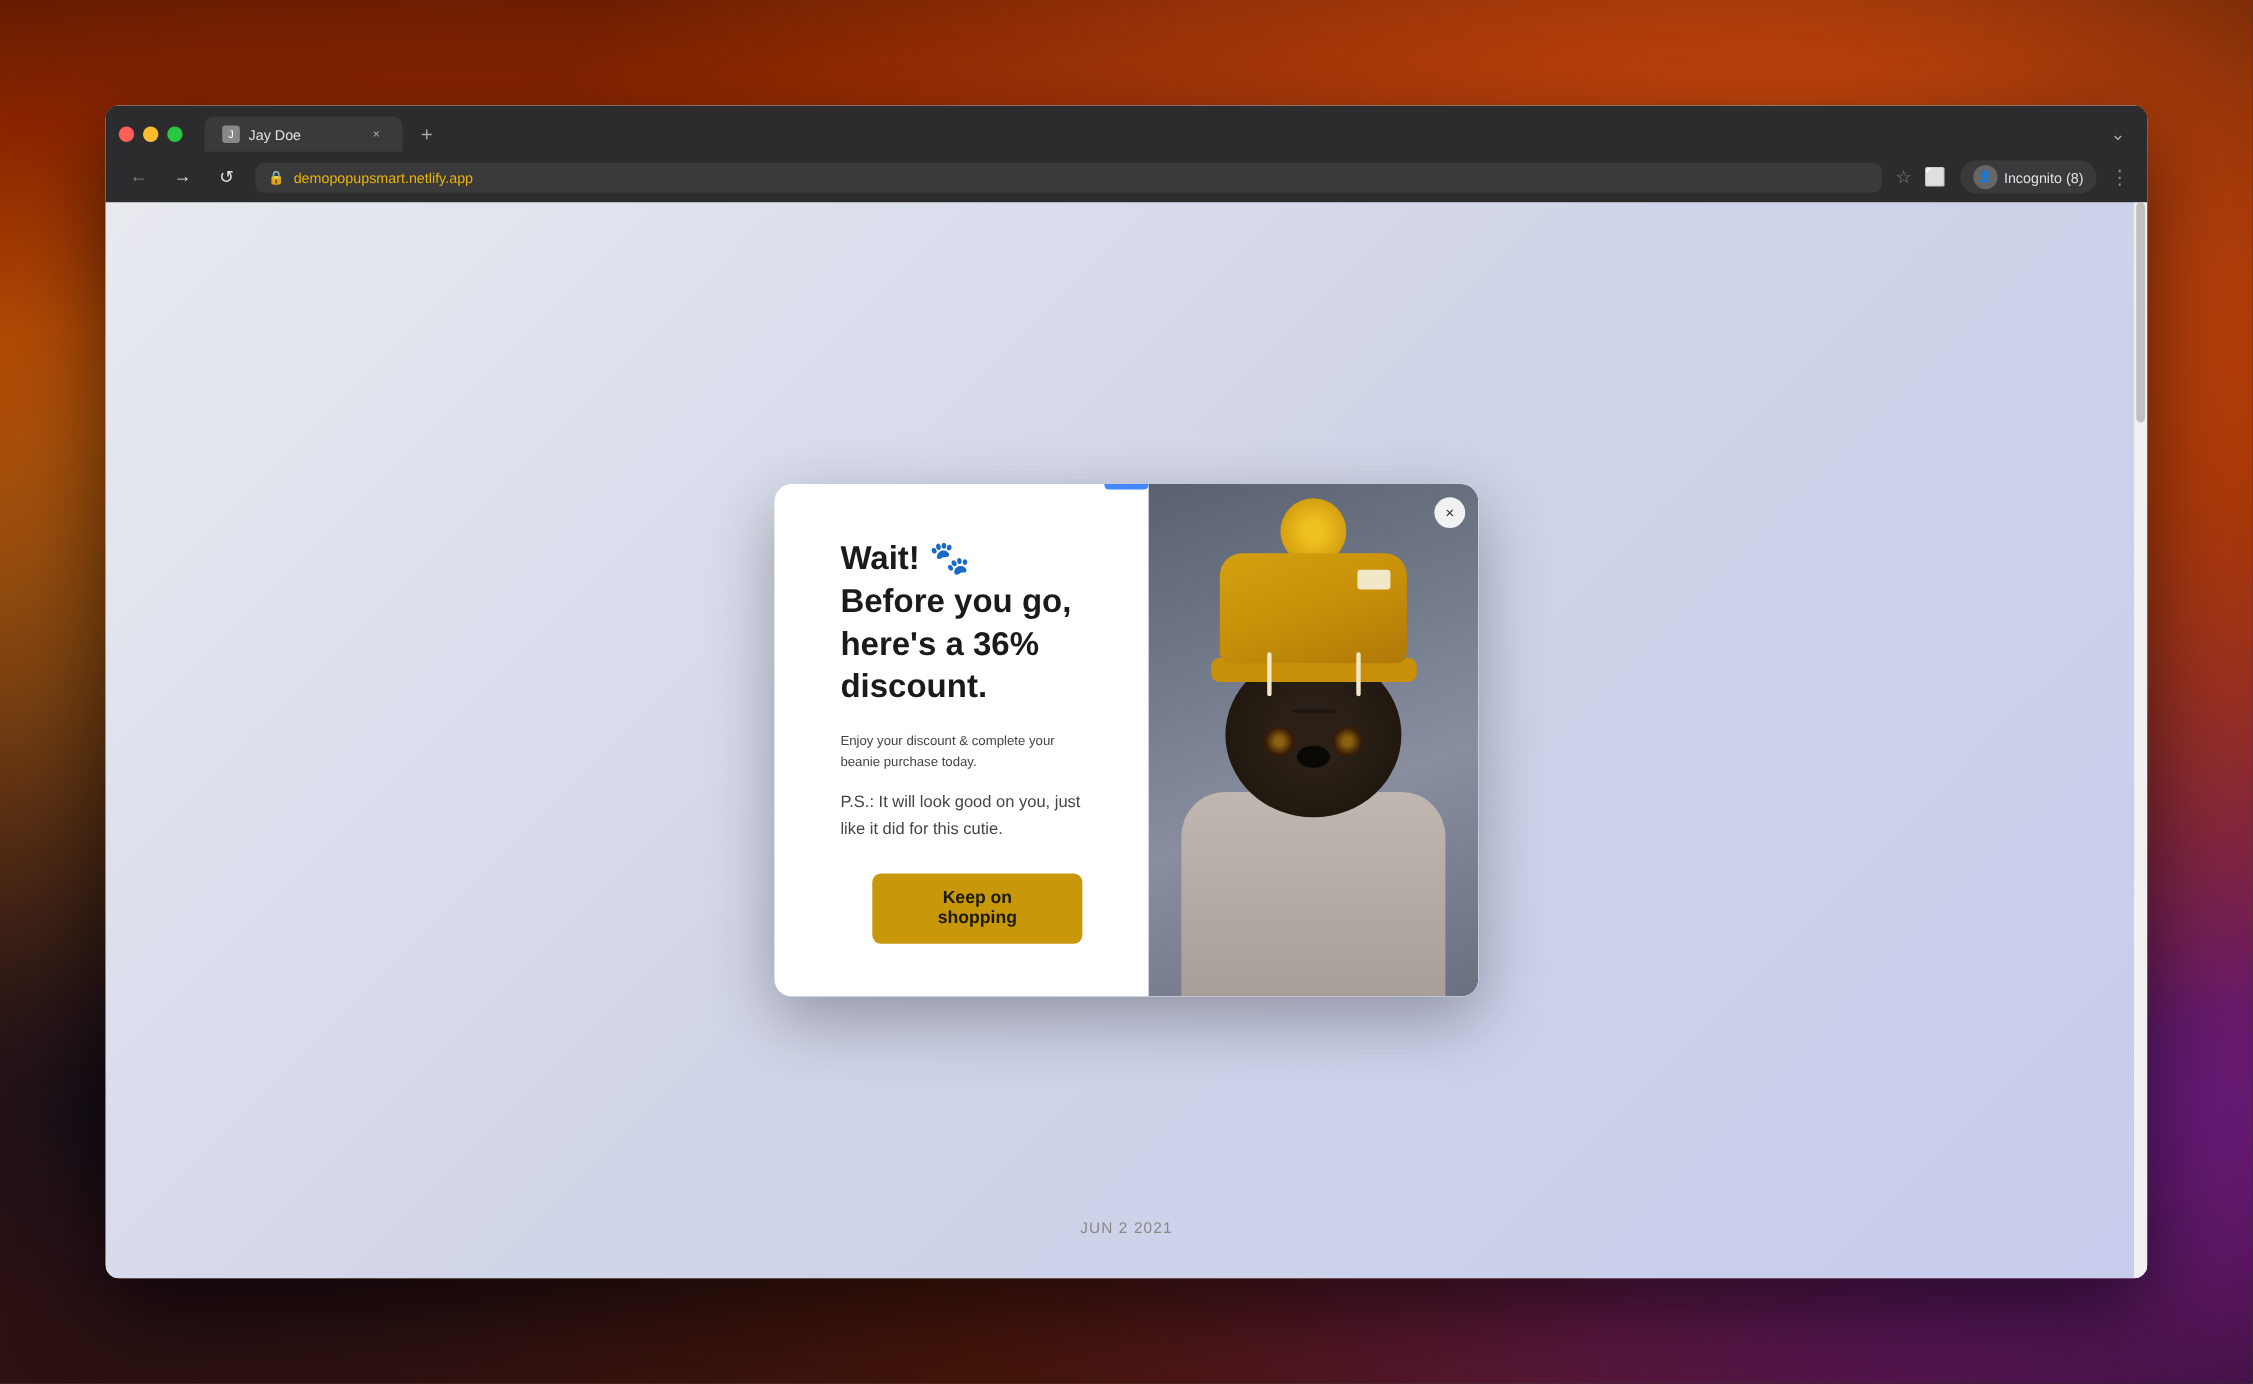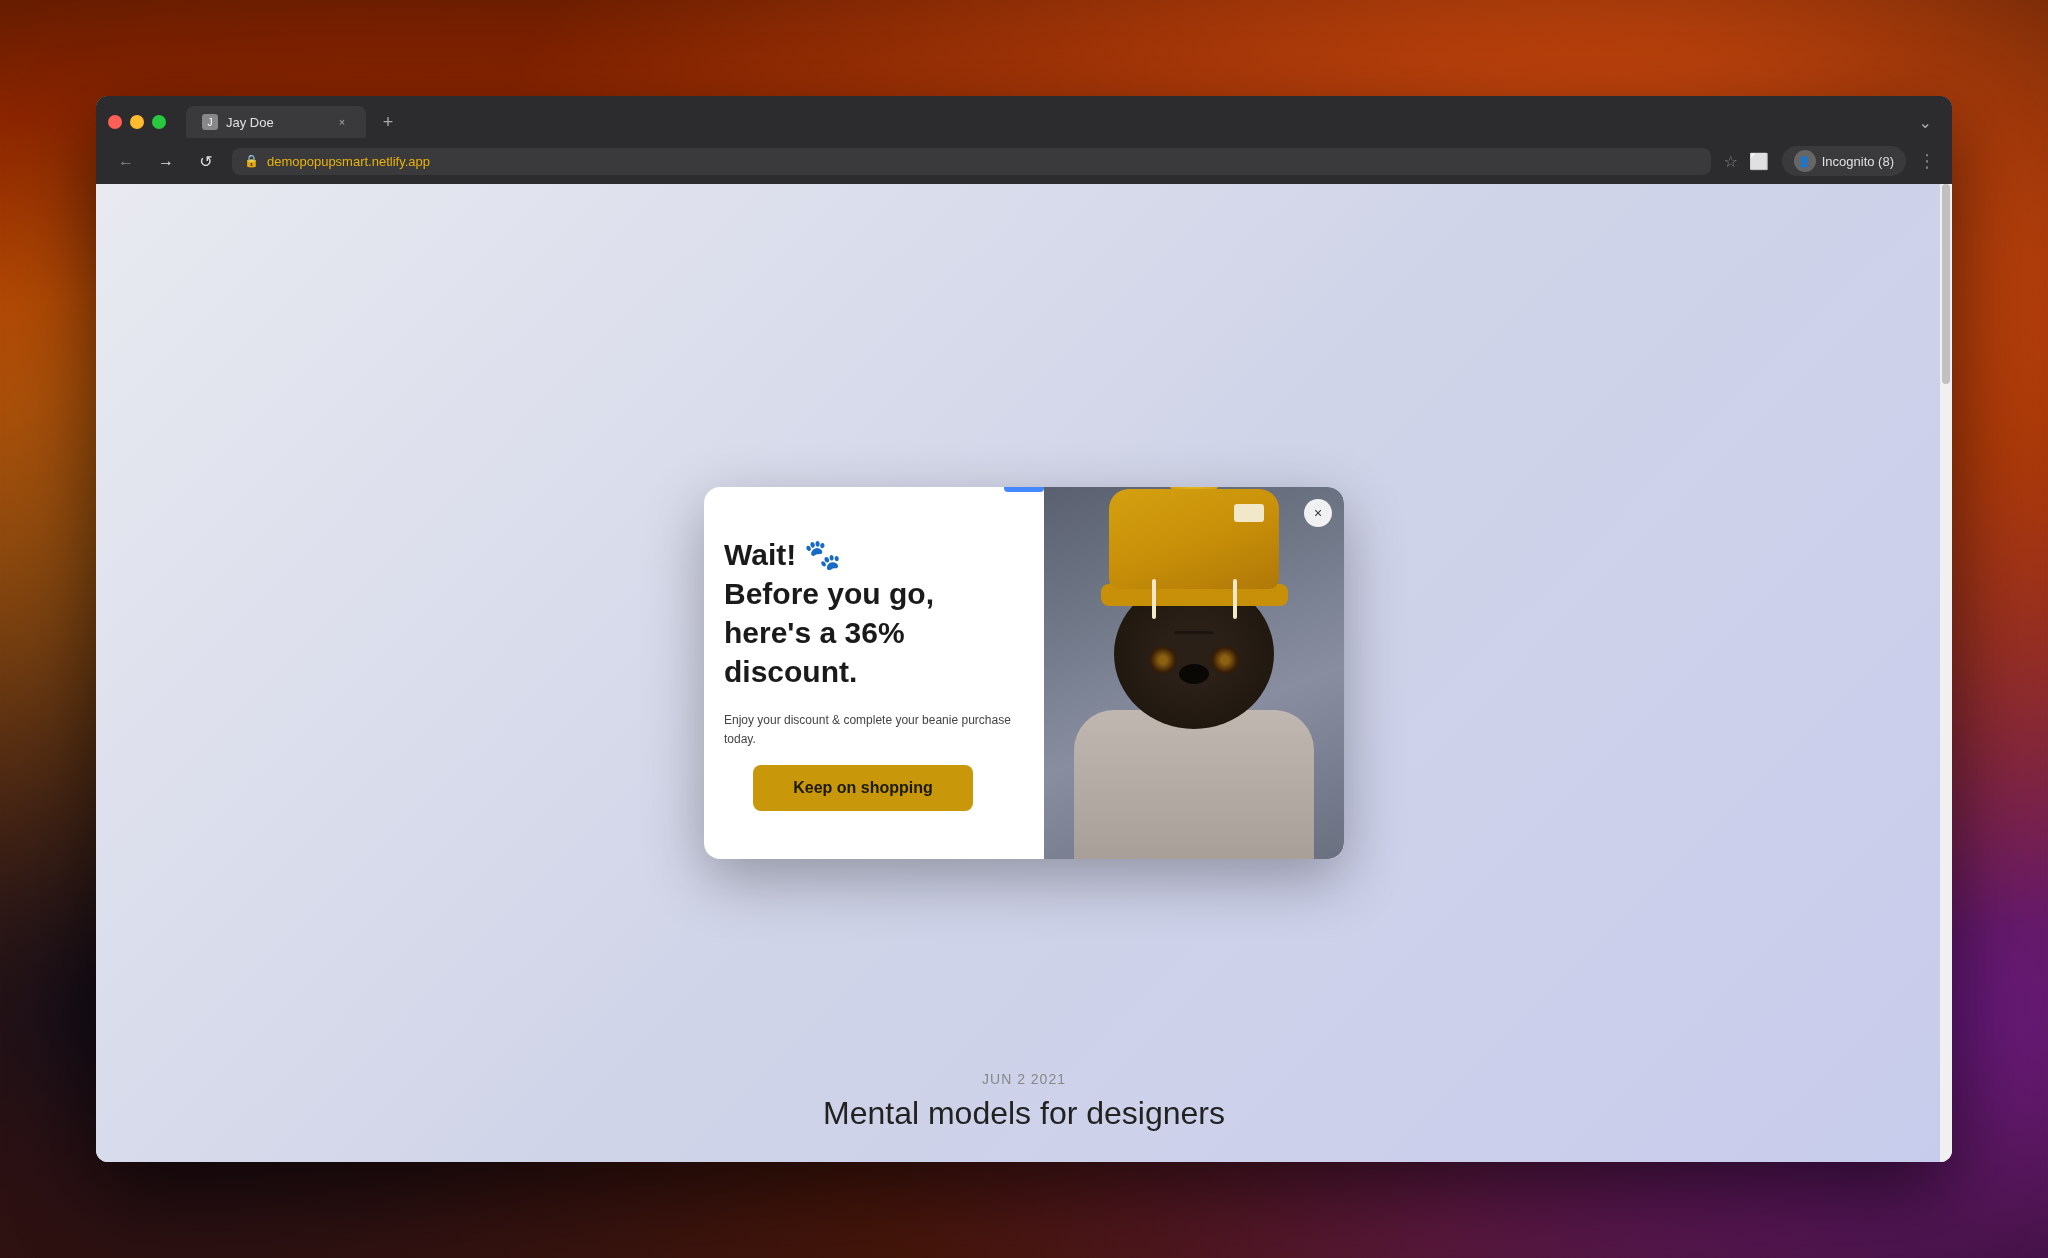--- a/index.html
+++ b/index.html
@@ -290,21 +290,21 @@
       border-radius: 16px;
       box-shadow: 0 20px 60px rgba(0,0,0,0.3);
       display: flex;
       width: 640px;
       overflow: hidden;
       position: relative;
     }
 
     .modal-left {
       flex: 1;
-      padding: 48px 20px;
+      padding: 48px 60px;
       display: flex;
       flex-direction: column;
       justify-content: center;
     }
 
     .modal-headline {
       font-size: 30px;
       font-weight: 700;
       color: #1a1a1a;
       line-height: 1.3;
@@ -566,35 +566,35 @@
     </div>
 
     <div class="page-content">
 
       <div class="scrollbar">
         <div class="scrollbar-thumb"></div>
       </div>
 
       <div class="page-bg-content">
         <div class="page-date">JUN 2 2021</div>
-        <div class="page-article-title">Mental models for designers</div>
       </div>
 
       <div class="modal-overlay">
         <div class="modal">
           <div class="modal-indicator"></div>
 
           <div class="modal-left">
             <div class="modal-headline">
               <span>Wait! 🐾</span><br>
               <span>Before you go,</span><br>
               <span>here's a 36%</span><br>
               <span>discount.</span>
             </div>
             <p class="modal-body">Enjoy your discount &amp; complete your beanie purchase today.</p>
+            <p class="modal-ps">P.S.: It will look good on you, just like it did for this cutie.</p>
             <button class="cta-button">Keep on shopping</button>
           </div>
 
           <div class="modal-right">
             <div class="dog-image">
 
               <div class="sweater"></div>
 
               <div class="pug-head">
                 <div class="pug-eye pug-eye-left"></div>

